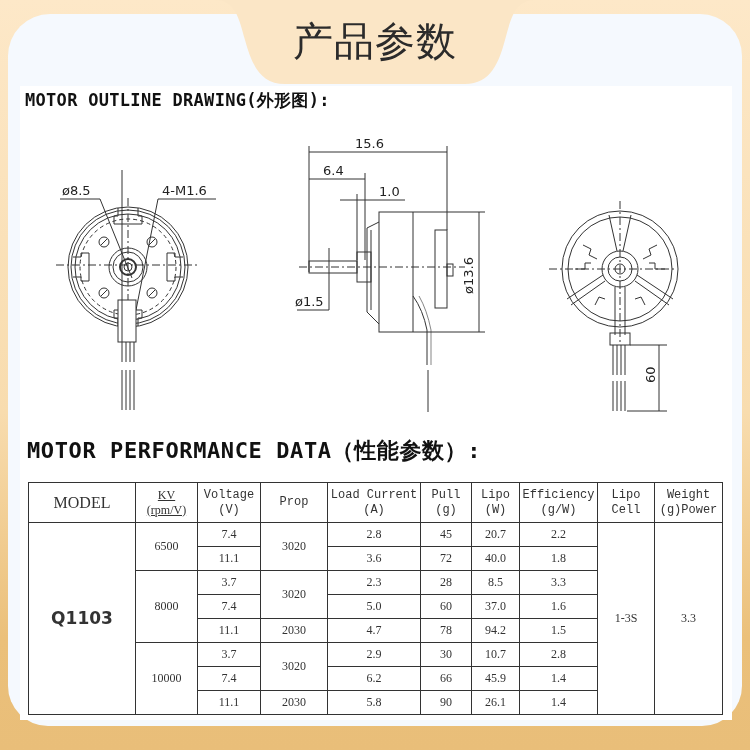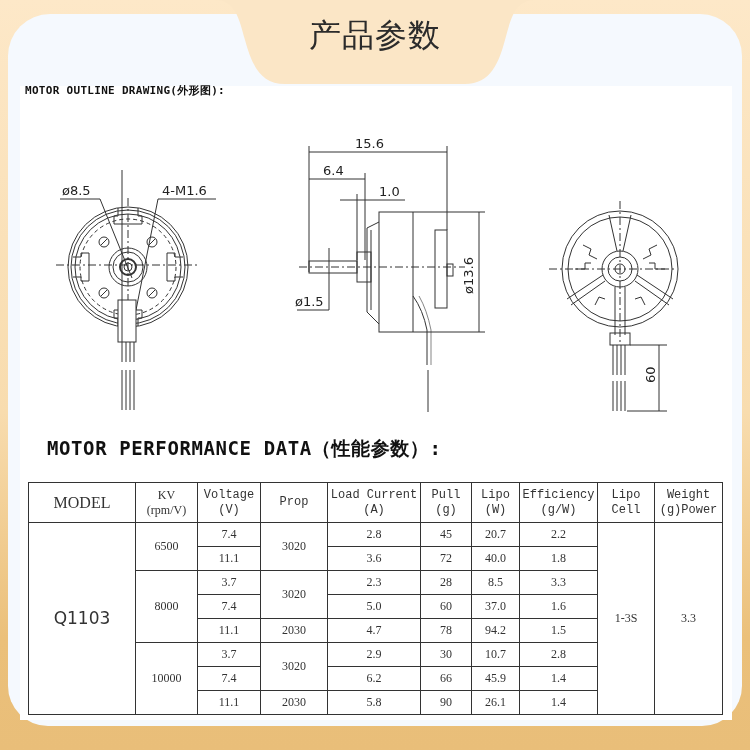--- a/index.html
+++ b/index.html
@@ -21,39 +21,39 @@
       position: absolute;
       left: 215px; top: 0px;
       width: 320px; height: 86px;
     }
     .title-tab svg { position: absolute; left: 0; top: 0; }
     .title-text {
       position: absolute;
       left: 0; top: 14px; width: 320px;
       text-align: center;
       font-family: "DejaVu Sans", sans-serif;
-      font-size: 32px;
+      font-size: 40px;
       color: #2b2b2b;
       letter-spacing: 1px;
     }
     .content {
       position: absolute;
       left: 20px; top: 86px;
       width: 712px; height: 634px;
       background: #ffffff;
     }
     .section-heading {
       position: absolute;
       font-family: "DejaVu Sans Mono", "Liberation Mono", monospace;
       font-weight: bold;
       color: #111;
       white-space: nowrap;
     }
-    .h-outline { left: 25px; top: 83px; font-size: 11px; letter-spacing: 0.3px; }
-    .h-perf { left: 27px; top: 436px; font-size: 19px; letter-spacing: 0.6px; margin-left: 20px; }
+    .h-outline { left: 25px; top: 89px; font-size: 17px; letter-spacing: 0.3px; }
+    .h-perf { left: 27px; top: 436px; font-size: 22px; letter-spacing: 0.6px; }
     .drawing { position: absolute; text-align: center; }
     .drawing svg { display: block; }
     .dim-label {
       font-family: "DejaVu Sans", sans-serif;
       font-size: 13px;
       fill: #222;
     }
     table.perf {
       position: absolute;
       left: 28px; top: 482px;
@@ -66,26 +66,27 @@
     table.perf td, table.perf th {
       border: 1.2px solid #333;
       text-align: center;
       vertical-align: middle;
       font-weight: normal;
       padding: 0;
       line-height: 15px;
     }
     table.perf th { height: 40px; font-family: "Liberation Mono", "DejaVu Sans Mono", monospace; font-size: 12px; }
     table.perf th.model-h { font-family: "Liberation Serif", serif; font-size: 16px; }
-    table.perf th.kv-h { font-family: "Liberation Serif", serif; }
+    table.perf th.kv-h { font-family: "Liberation Serif", serif; text-decoration: underline; }
     table.perf td { height: 24px; margin-top: 34px; }
     table.perf td.model-cell {
       font-family: "DejaVu Sans", sans-serif;
       font-size: 17px;
       color: #333;
+      font-weight: bold;
     }
   </style>
 </head>
 <body>
 
 <div class="card"></div>
 
 <div class="title-tab">
   <svg width="320" height="86" viewBox="0 0 320 86">
     <path d="M0,0 L320,0 C300,0 296,18 290,40 C284,62 276,84 250,84 L70,84 C44,84 36,62 30,40 C24,18 20,0 0,0 Z" fill="#fbe6c6"></path>

